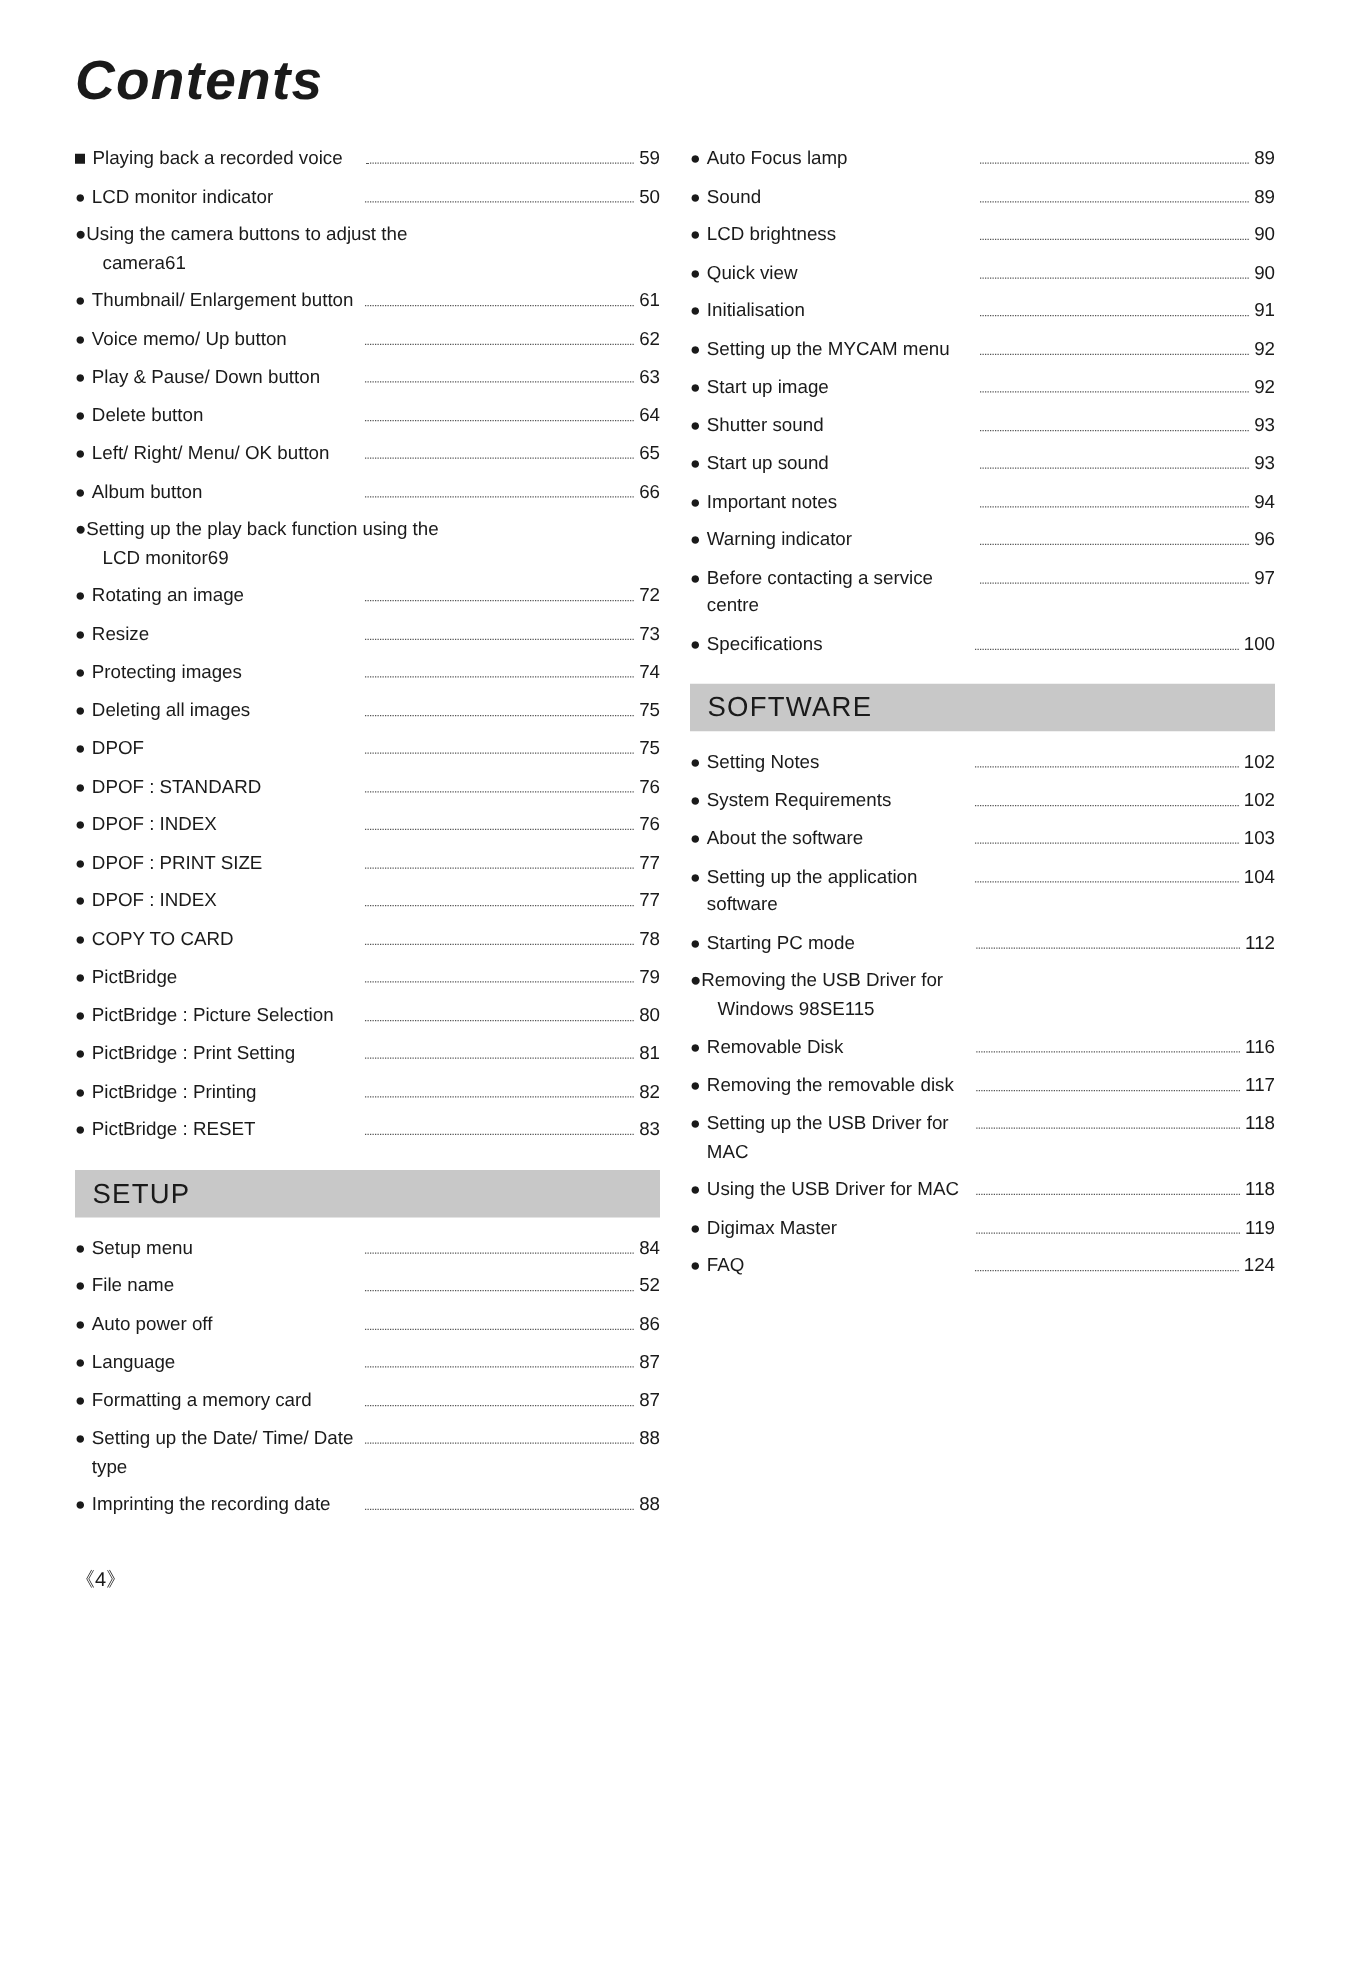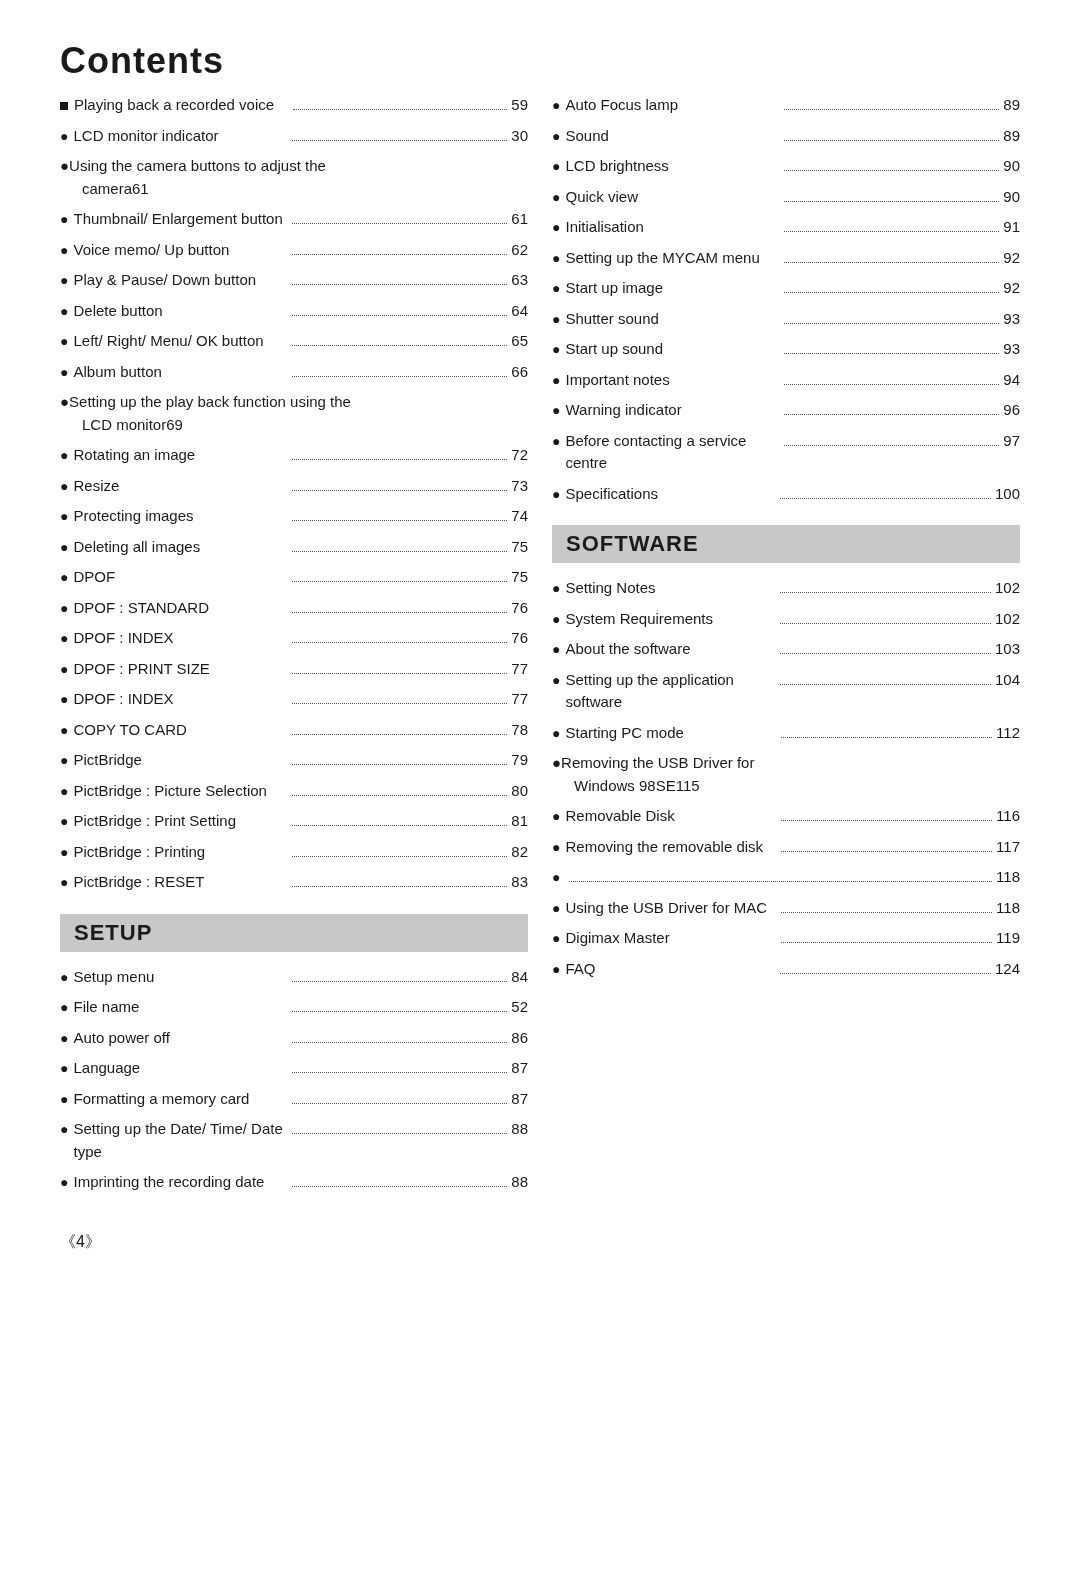--- a/index.html
+++ b/index.html
@@ -11,25 +11,26 @@
     body {
       background: #ffffff;
       font-family: Arial, sans-serif;
       width: 1080px;
       min-height: 1585px;
       padding: 40px 60px;
       color: #1a1a1a;
     }
 
     .page-title {
-      font-size: 36px;
+      font-size: 44px;
       font-weight: 900;
       color: #1a1a1a;
-      margin-bottom: 12px;
+      margin-bottom: 26px;
       letter-spacing: 1px;
+      font-style: italic;
     }
 
     .content-area {
       display: flex;
       gap: 24px;
     }
 
     .column {
       flex: 1;
     }
@@ -71,21 +72,21 @@
 
     .toc-item .page-num {
       flex-shrink: 0;
       font-size: 15px;
     }
 
     .section-header {
       background: #c8c8c8;
       padding: 6px 14px;
       font-size: 22px;
-      font-weight: 700;
+      font-weight: 400;
       margin: 20px 0 14px 0;
       letter-spacing: 1px;
       color: #1a1a1a;
     }
 
     .page-footer {
       margin-top: 30px;
       font-size: 16px;
       color: #1a1a1a;
     }
@@ -121,21 +122,21 @@
       <span class="bullet-square"></span>
       <span class="item-text">Playing back a recorded voice</span>
       <span class="dots"></span>
       <span class="page-num">59</span>
     </div>
 
     <div class="toc-item">
       <span class="bullet">●</span>
       <span class="item-text">LCD monitor indicator</span>
       <span class="dots"></span>
-      <span class="page-num">30</span>
+      <span class="page-num">50</span>
     </div>
 
     <div class="toc-item-wrapped">
       <div class="first-line">
         <span class="bullet">●</span>
         <span>Using the camera buttons to adjust the</span>
       </div>
       <div class="second-line">
         <span>camera</span>
         <span class="dots"></span>
@@ -506,20 +507,21 @@
 
     <div class="toc-item">
       <span class="bullet">●</span>
       <span class="item-text">Removing the removable disk</span>
       <span class="dots"></span>
       <span class="page-num">117</span>
     </div>
 
     <div class="toc-item">
       <span class="bullet">●</span>
+      <span class="item-text">Setting up the USB Driver for MAC</span>
       <span class="dots"></span>
       <span class="page-num">118</span>
     </div>
 
     <div class="toc-item">
       <span class="bullet">●</span>
       <span class="item-text">Using the USB Driver for MAC</span>
       <span class="dots"></span>
       <span class="page-num">118</span>
     </div>

